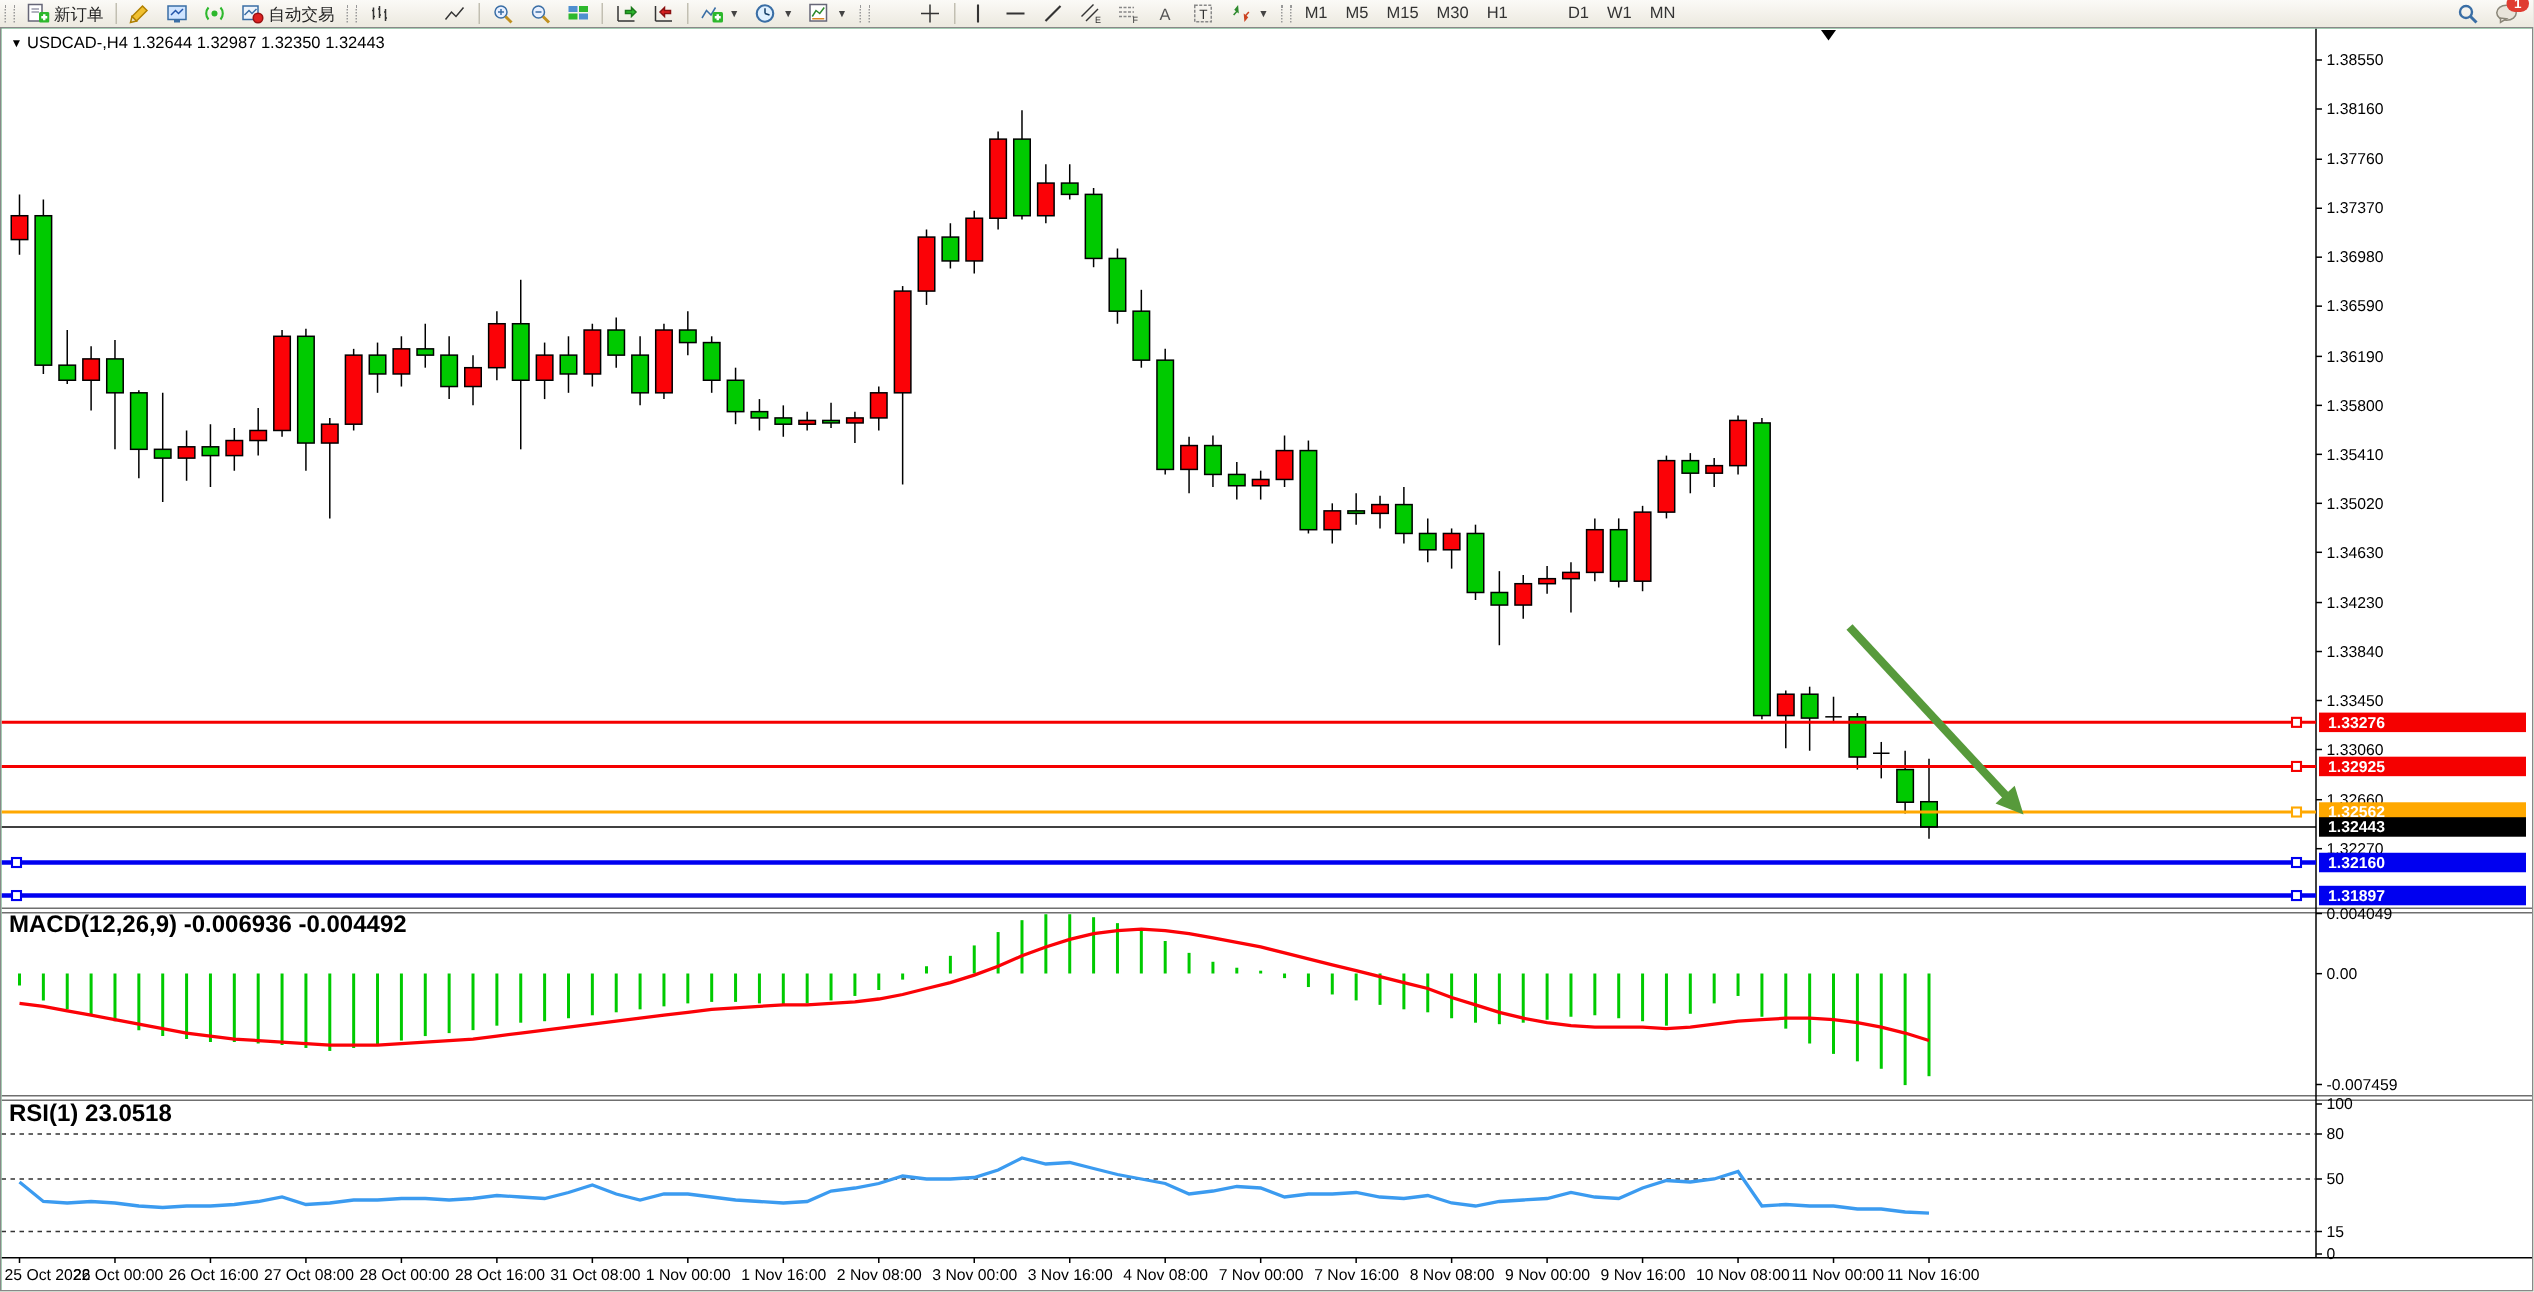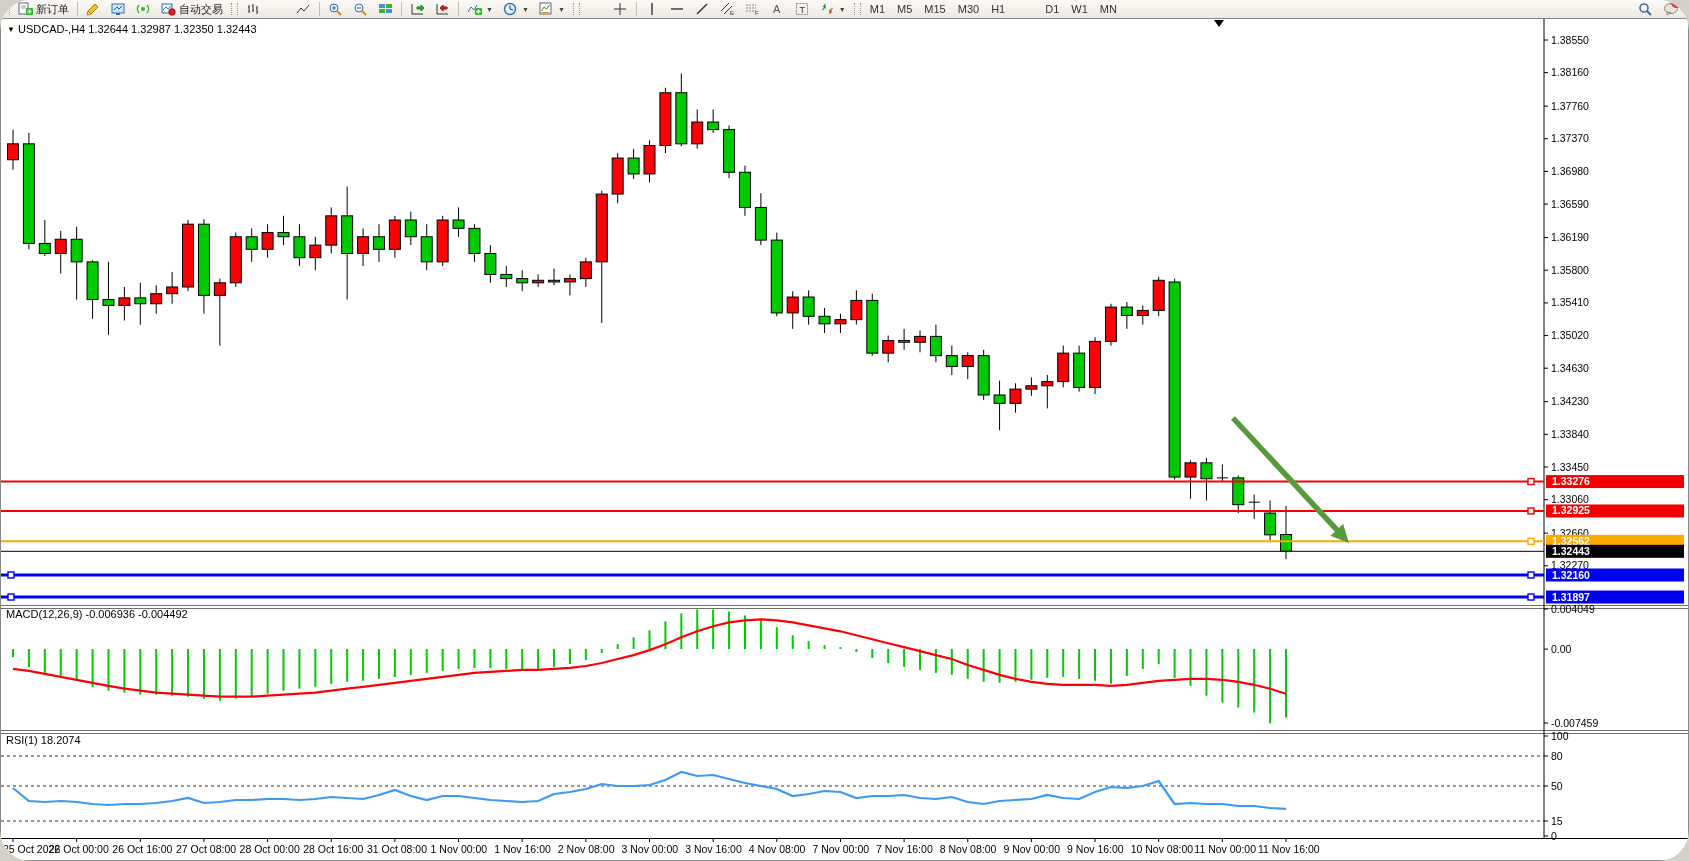--- a/index.html
+++ b/index.html
@@ -1,34 +1,34 @@
 <!DOCTYPE html>
 <html><head>
 <meta charset="utf-8">
 <style>
   html,body{margin:0;padding:0;background:#d4d0c8;font-family:"Liberation Sans",sans-serif;}
-  #app{position:relative;width:1689px;height:861px;background:#fff;overflow:hidden;border-radius:31px;}
+  #app{position:relative;width:1689px;height:861px;background:#fff;overflow:hidden;}
   
   #toolbar{position:absolute;left:0;top:0;width:1689px;height:18px;background:linear-gradient(#fbfaf7,#ece9df);
     border-bottom:1px solid #b8b5a9;display:flex;align-items:center;font-size:11px;color:#222;}
   .tgrip{width:5px;height:12px;margin:0 3px;border-left:1px dotted #999;border-right:1px dotted #999;}
   .tsep{width:1px;height:14px;background:#c2bfb2;margin:0 3px;}
   .tbtn{display:flex;align-items:center;gap:3px;padding:1px 4px;height:15px;border:1px solid transparent;border-radius:2px;cursor:default;}
   .tbtn.pressed{background:#e6e2d2;border:1px solid #a9a695;box-shadow:inset 1px 1px 1px #c9c6b8;margin-top:48px;}
   .tf{padding:2px 6px;height:14px;display:flex;align-items:center;color:#333;}
   .caret{font-size:7px;color:#444;margin-left:1px;}
   .ticon{display:inline-block;width:15px;height:14px;line-height:0;}
   #tb-right{margin-left:auto;display:flex;align-items:center;margin-right:6px;}
   .badge{position:absolute;right:-4px;top:-4px;background:#e03c31;color:#fff;border-radius:7px;min-width:11px;height:11px;
     font-size:9px;font-weight:bold;display:flex;align-items:center;justify-content:center;padding:0 2px;}
   
   #chartwin{position:absolute;left:0;top:18px;width:1687px;height:841px;border:1px solid #888;background:#86efac;}
   #legend{position:absolute;left:6px;top:4px;font-size:11px;color:#000;z-index:5;white-space:nowrap;}
   #legend .tri{font-size:8px;vertical-align:1px;}
-  #macd-label,#rsi-label{position:absolute;left:5px;font-size:11px;color:#000;z-index:5;white-space:nowrap;}
+  #macd-label,#rsi-label{position:absolute;left:5px;font-size:16px;color:#000;z-index:5;white-space:nowrap;font-weight:bold;}
   #macd-label{top:589px;}
   #rsi-label{top:715px;}
   svg text{font-family:"Liberation Sans",sans-serif;}
 </style>
 </head>
 <body>
 
 <div id="app">
 
   <div id="toolbar">
@@ -320,21 +320,21 @@
       <span>1.32443</span>
     </div>
 
     <div id="macd-label">
       <span>MACD(12,26,9)</span>
       <span>-0.006936</span>
       <span>-0.004492</span>
     </div>
     <div id="rsi-label">
       <span>RSI(1)</span>
-      <span>18.2074</span>
+      <span>23.0518</span>
     </div>
 
     <svg id="chart-svg" width="1687" height="841" viewBox="0 0 1687 841" style="position:absolute;left:0;top:0;">
         <rect x="0" y="0" width="1687" height="841" fill="#ffffff"></rect>
         <line x1="0" y1="586.5" x2="1687" y2="586.5" stroke="#6f6f6f"></line>
         <line x1="0" y1="589.5" x2="1687" y2="589.5" stroke="#6f6f6f"></line>
         <line x1="0" y1="711.5" x2="1687" y2="711.5" stroke="#6f6f6f"></line>
         <line x1="0" y1="714.5" x2="1687" y2="714.5" stroke="#6f6f6f"></line>
         <line x1="1543" y1="0" x2="1543" y2="819" stroke="#000"></line>
         <line x1="0" y1="819.5" x2="1687" y2="819.5" stroke="#000"></line>

